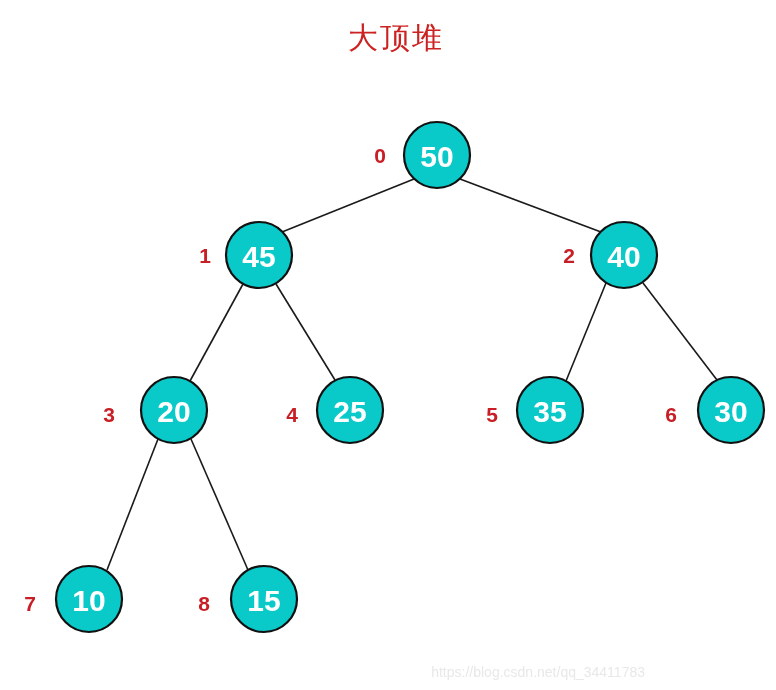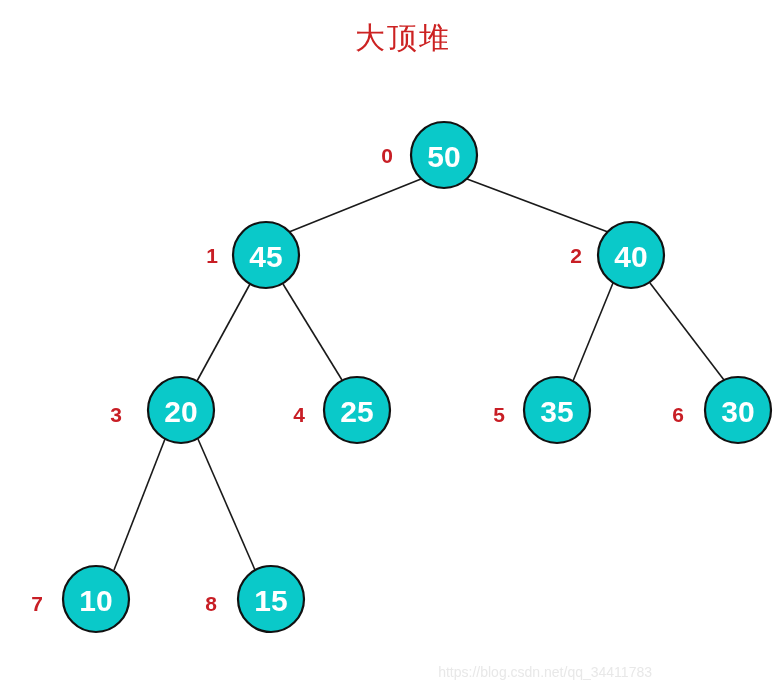--- a/index.html
+++ b/index.html
@@ -10,21 +10,21 @@
   }
   body {
     width: 776px;
     height: 690px;
     position: relative;
     overflow: hidden;
     font-family: "Liberation Sans", "DejaVu Sans", sans-serif;
   }
   #diagram-root {
     position: absolute;
-    left: 15px;
+    left: 8px;
     top: 0;
     width: 645px;
     height: 690px;
     border-radius: 15px;
   }
   .heap-title {
     position: absolute;
     left: 0;
     top: 18px;
     width: 776px;

